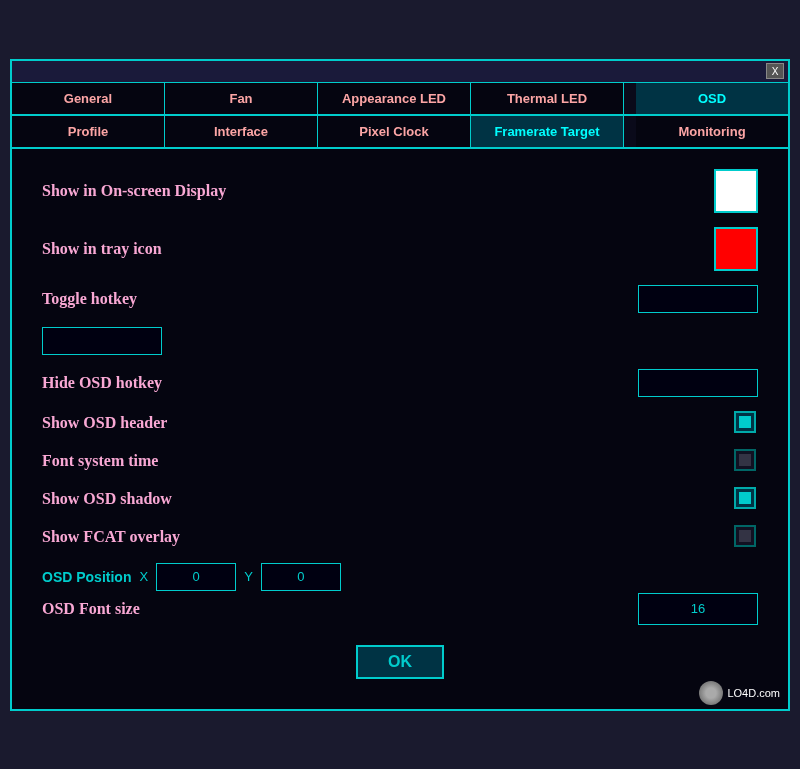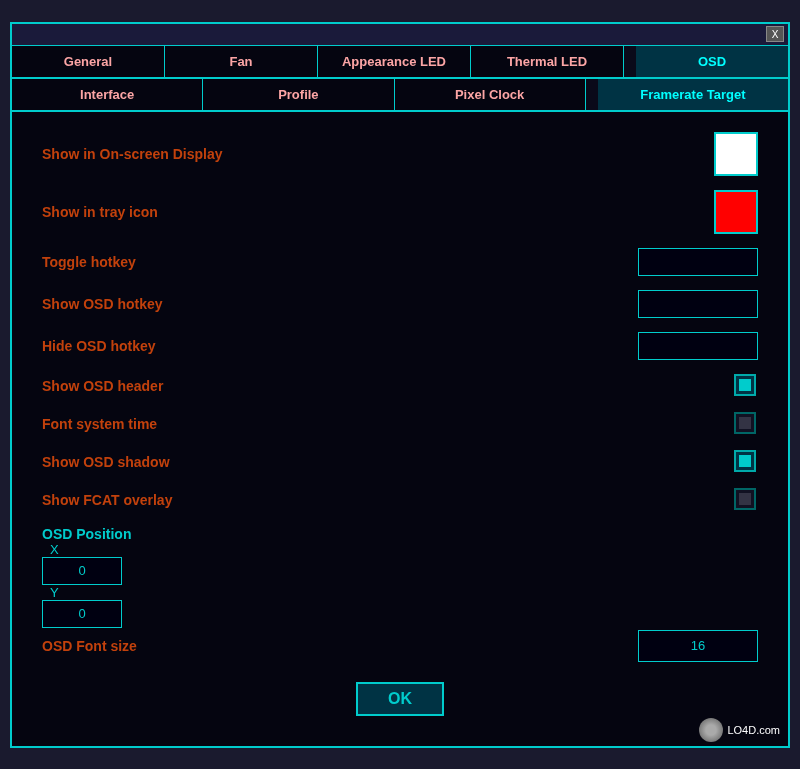--- a/index.html
+++ b/index.html
@@ -81,24 +81,25 @@
       background: #050510;
     }
 
     .setting-row {
       display: flex;
       align-items: center;
       margin-bottom: 14px;
     }
 
     .setting-label {
-      color: #c2410c;
-      font-size: 14px;
+      color: #f9a8d4;
+      font-size: 16px;
       font-weight: bold;
       flex: 1;
+      font-family: Liberation Serif, serif;
     }
 
     .color-box-white {
       width: 44px;
       height: 44px;
       background: #ffffff;
       border: 2px solid #00cccc;
       cursor: pointer;
     }
 
@@ -156,23 +157,22 @@
 
     .checkbox-unchecked::after {
       content: '';
       width: 12px;
       height: 12px;
       background: #333344;
     }
 
     .position-row {
       display: flex;
-      align-items: flex-start;
+      align-items: center;
       margin-bottom: 2px;
-      flex-direction: column;
     }
 
     .position-label {
       color: #00cccc;
       font-size: 14px;
       font-weight: bold;
     }
 
     .pos-x-label {
       color: #00cccc;
@@ -247,45 +247,45 @@
 
   <div class="tabs-row1">
     <div class="tab">General</div>
     <div class="tab">Fan</div>
     <div class="tab">Appearance LED</div>
     <div class="tab">Thermal LED</div>
     <div class="tab active-bright">OSD</div>
   </div>
 
   <div class="tabs-row2">
+    <div class="tab">Profile</div>
     <div class="tab">Interface</div>
-    <div class="tab">Profile</div>
     <div class="tab">Pixel Clock</div>
     <div class="tab active-bright">Framerate Target</div>
+    <div class="tab">Monitoring</div>
   </div>
 
   <div class="content">
 
     <div class="setting-row">
       <span class="setting-label">Show in On-screen Display</span>
       <div class="color-box-white"></div>
     </div>
 
     <div class="setting-row">
       <span class="setting-label">Show in tray icon</span>
       <div class="color-box-red"></div>
     </div>
 
     <div class="setting-row">
       <span class="setting-label">Toggle hotkey</span>
       <input class="hotkey-input" type="text" value="" style="">
     </div>
 
     <div class="setting-row">
-      <span class="setting-label">Show OSD hotkey</span>
       <input class="hotkey-input" type="text" value="" style="">
     </div>
 
     <div class="setting-row">
       <span class="setting-label">Hide OSD hotkey</span>
       <input class="hotkey-input" type="text" value="" style="">
     </div>
 
     <div class="setting-row">
       <span class="setting-label">Show OSD header</span>

